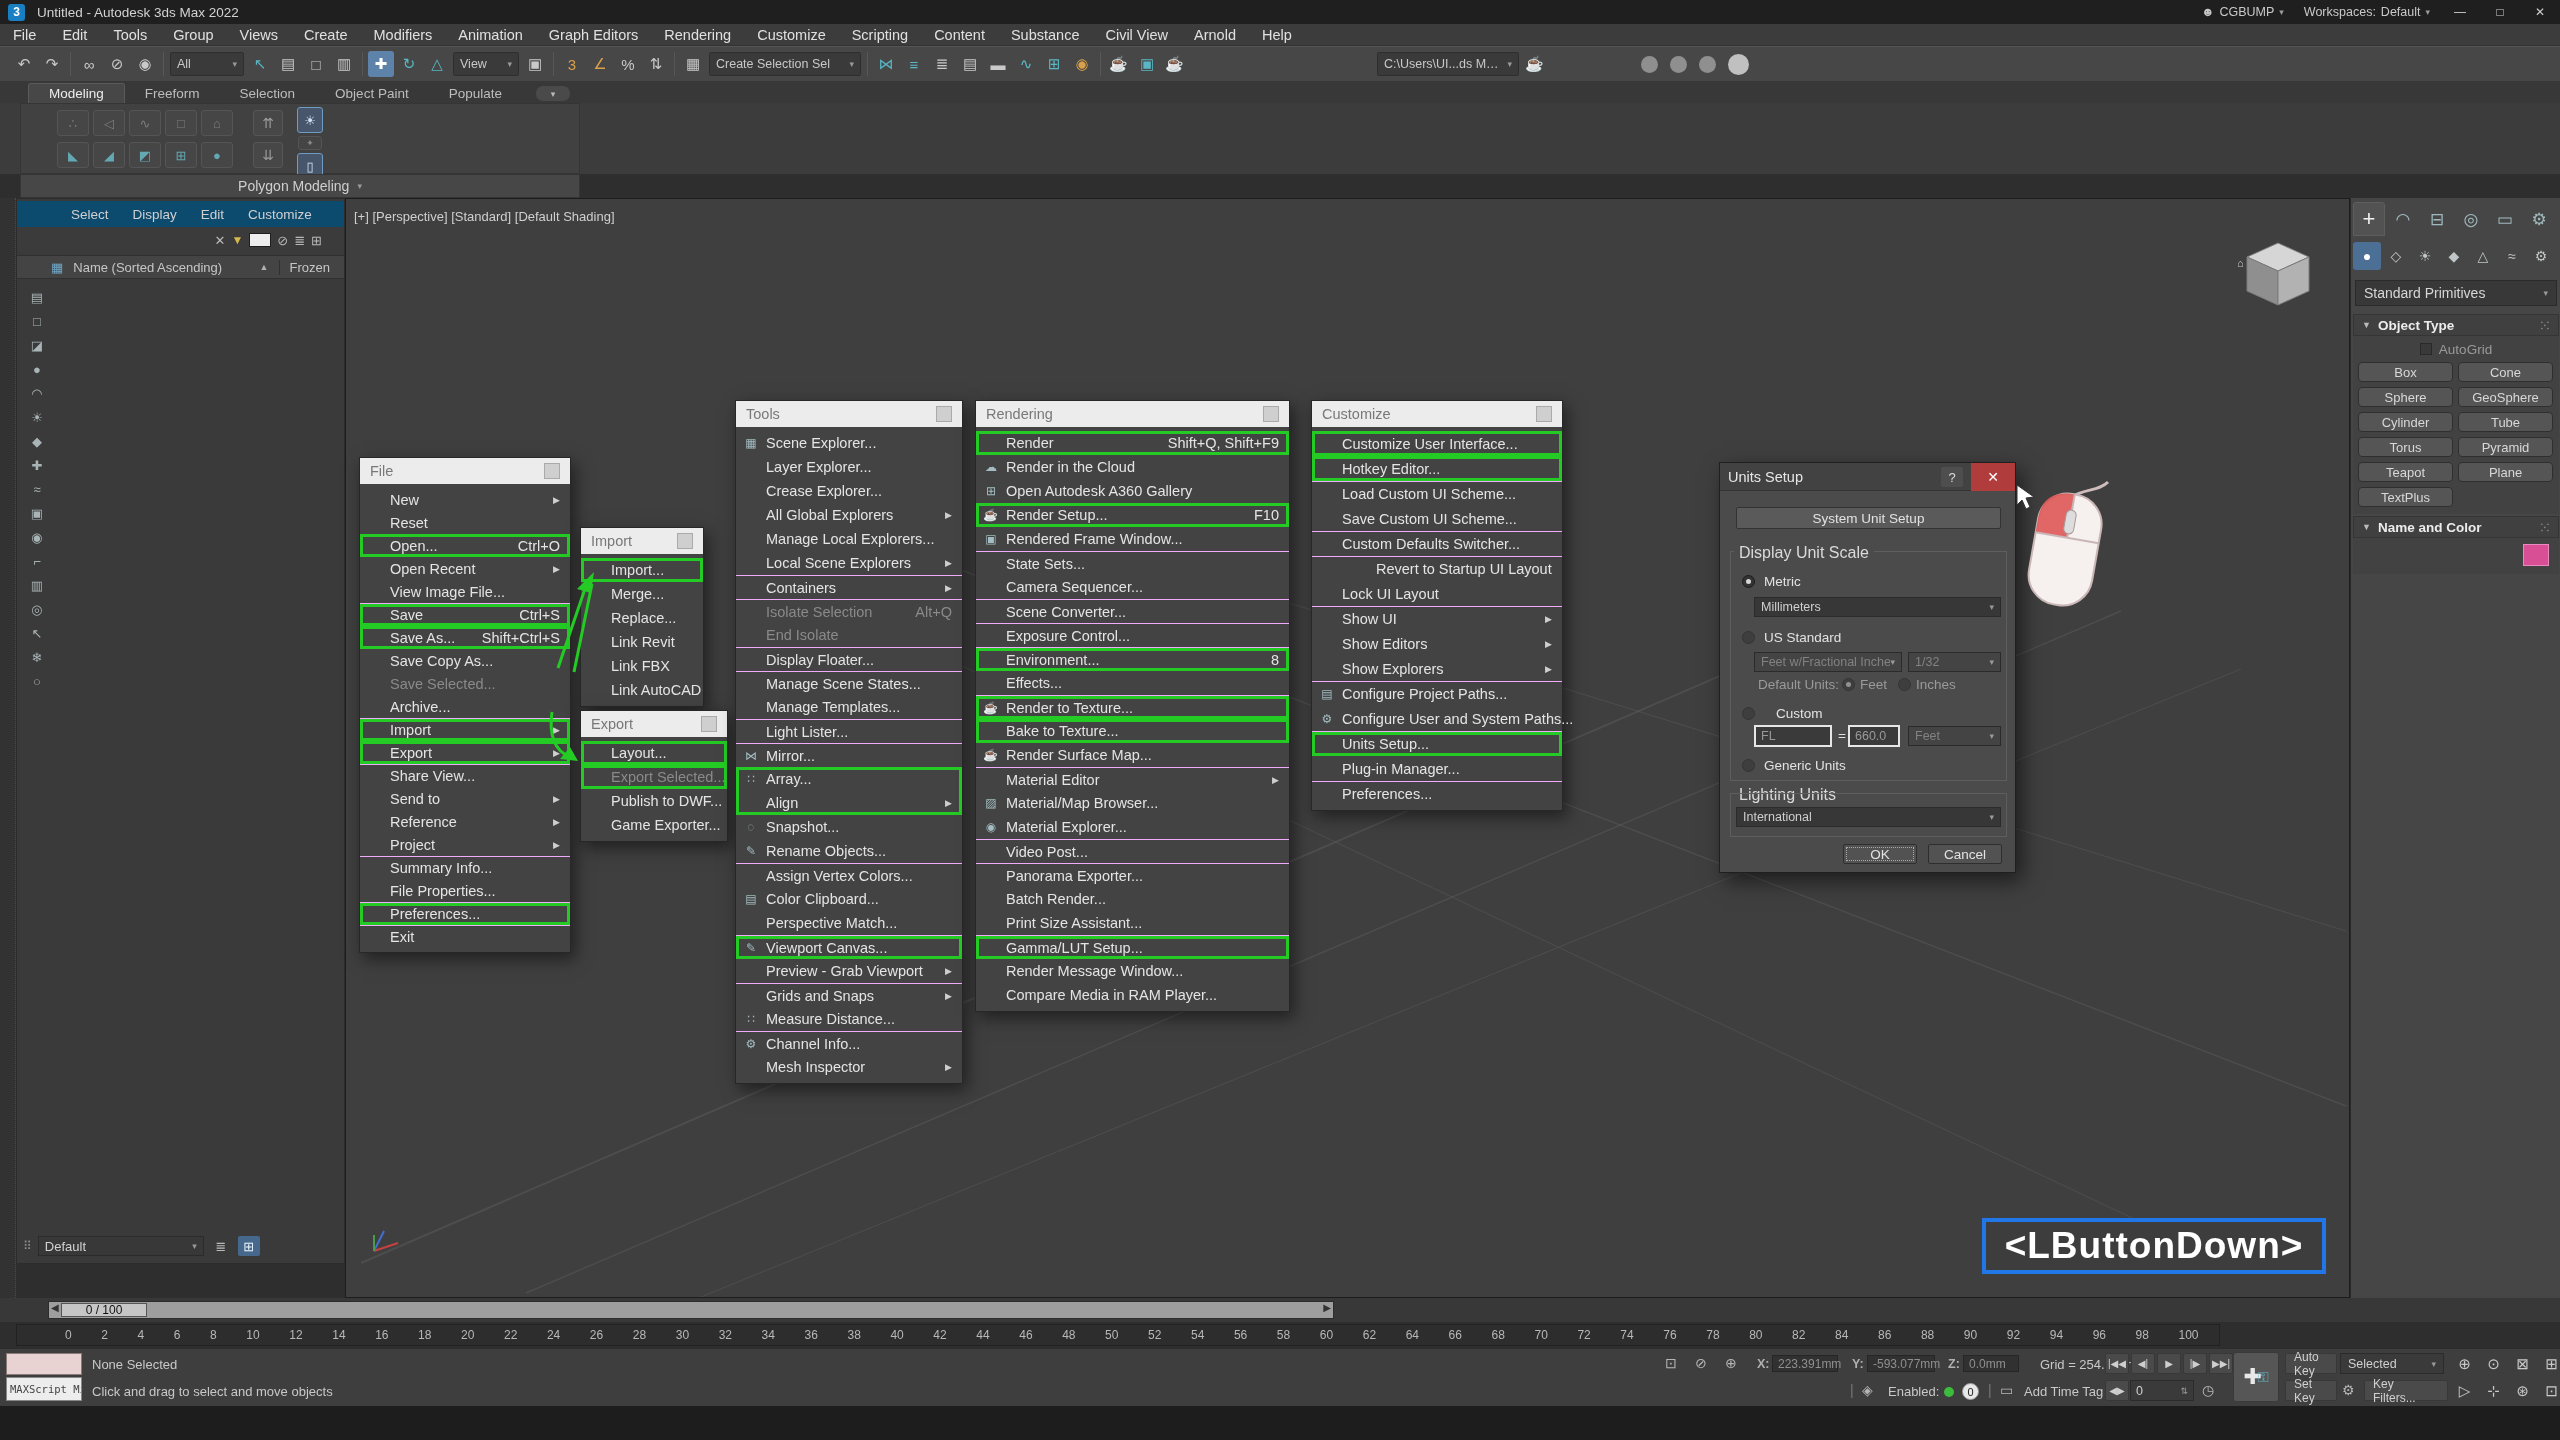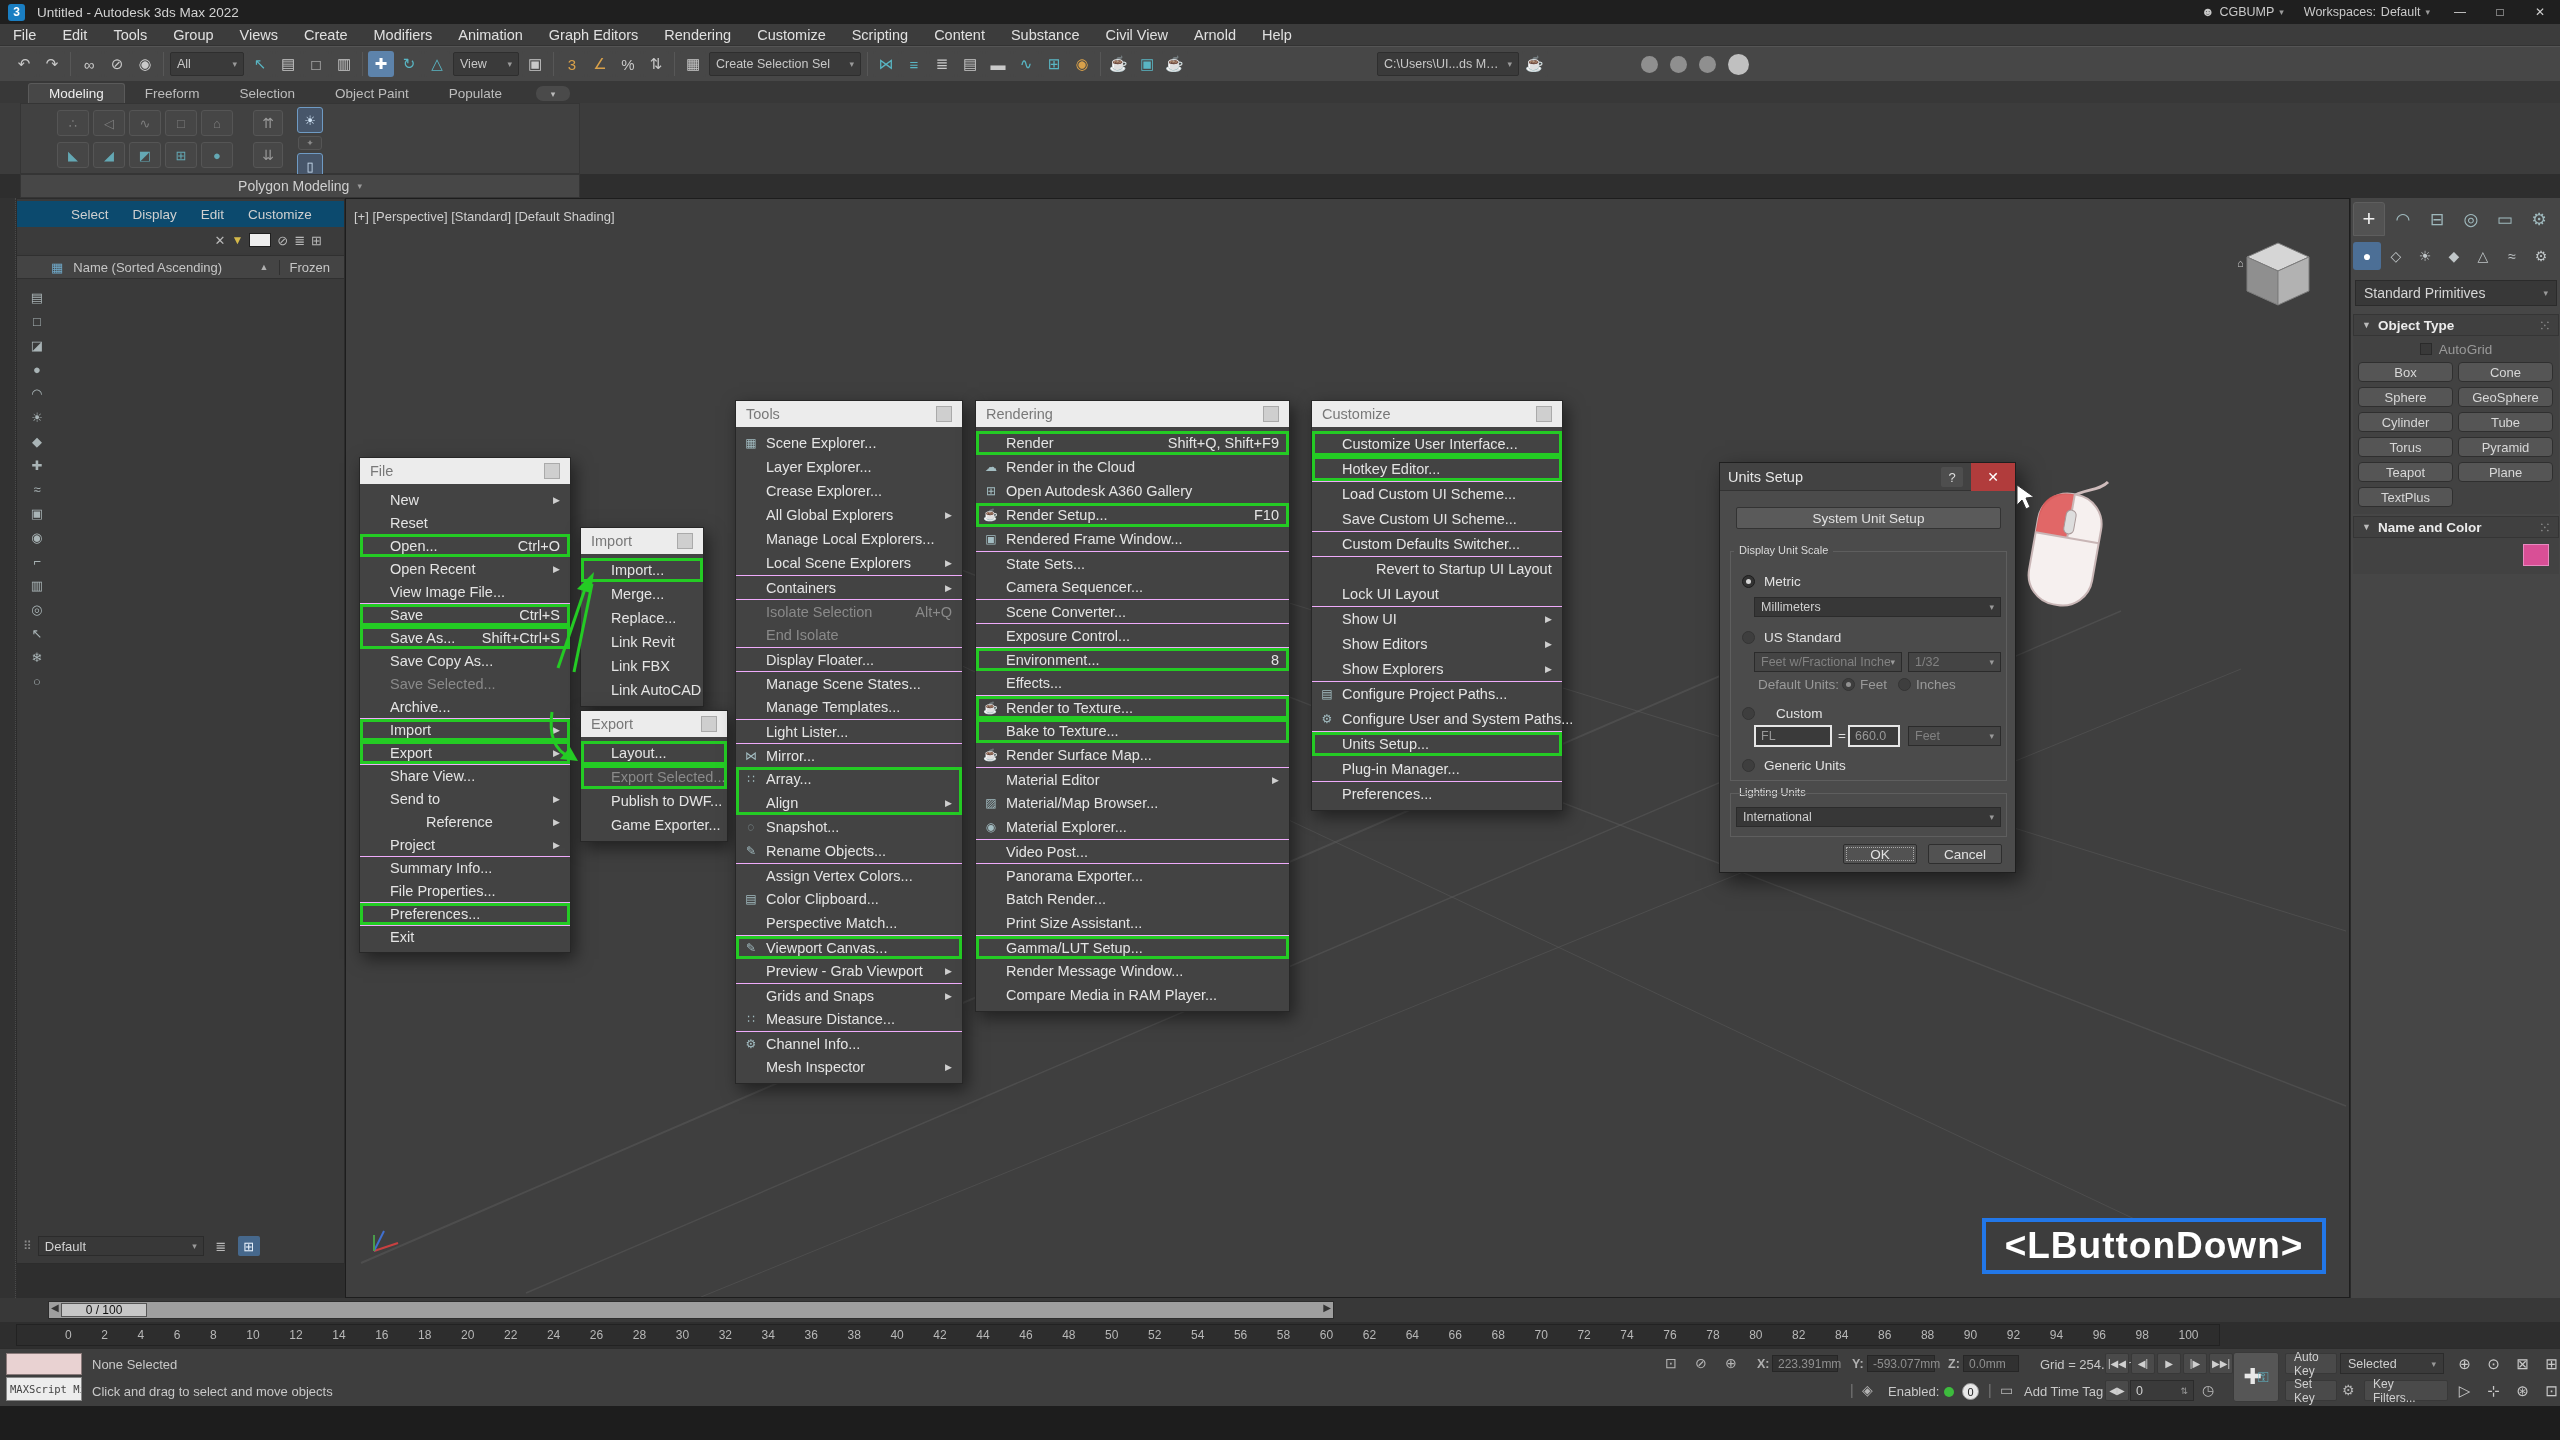--- a/index.html
+++ b/index.html
@@ -115,21 +115,21 @@
   .mi.hl-bottom{box-shadow:inset 3px 0 0 var(--green), inset -3px 0 0 var(--green), inset 0 -3px 0 var(--green);}
 
   
   #units-dialog{left:1719px;top:462px;width:297px;height:411px;background:#4b4b4b;border:1px solid #1f1f1f;box-shadow:6px 8px 20px rgba(0,0,0,.55);z-index:30;}
   #ud-titlebar{position:absolute;left:0;top:0;width:100%;height:28px;background:#424242;border-bottom:1px solid #333;display:flex;align-items:center;}
   #ud-title{margin-left:8px;font-size:14.5px;color:#e6e6e6;}
   #ud-help{position:absolute;right:52px;top:4px;width:22px;height:20px;display:flex;align-items:center;justify-content:center;color:#ddd;font-size:13px;background:#4e4e4e;border-radius:2px;}
   #ud-close{position:absolute;right:0;top:0;width:44px;height:28px;background:var(--red);color:#fff;display:flex;align-items:center;justify-content:center;font-size:14px;}
   #ud-sysbtn{position:absolute;left:16px;top:44px;width:265px;height:22px;background:#5a5a5a;border:1px solid #333;border-radius:2px;display:flex;align-items:center;justify-content:center;font-size:13.5px;color:#e2e2e2;}
   .ud-group{position:absolute;border:1px solid #5e5e5e;}
-  .ud-grouplabel{position:absolute;font-size:11px;color:#dadada;background:#4b4b4b;padding:0 5px;}
+  .ud-grouplabel{position:absolute;font-size:16px;color:#dadada;background:#4b4b4b;padding:0 5px;}
   .radio{position:absolute;width:13px;height:13px;border-radius:50%;background:#333;border:1px solid #1d1d1d;}
   .radio.sel::after{content:"";position:absolute;left:3px;top:3px;width:5px;height:5px;border-radius:50%;background:#d6d6d6;}
   .radio.dis{opacity:.5;}
   .ud-label{position:absolute;font-size:13.5px;color:#e2e2e2;}
   .ud-label.dim{color:#9a9a9a;}
   .ud-select{position:absolute;height:20px;background:#373737;border:1px solid #2b2b2b;display:flex;align-items:center;justify-content:space-between;padding:0 6px;font-size:12.5px;color:#cfcfcf;}
   .ud-select.dis{color:#828282;background:#444;}
   .ud-field{position:absolute;height:22px;background:#3a3a3a;border:2px solid #e6e6e6;font-size:12.5px;color:#999;display:flex;align-items:center;padding:0 5px;}
   .ud-btn{position:absolute;width:74px;height:20px;background:#525252;border:1px solid #2e2e2e;border-radius:2px;display:flex;align-items:center;justify-content:center;font-size:13.5px;color:#e2e2e2;}
   .ud-btn.focus{outline:1px dotted #aaa;outline-offset:-4px;}
@@ -511,21 +511,21 @@
         </div>
         <div class="mi sep" style="height: 23px;">
           <span class="mi-ico"></span>
           <span class="mi-label">Share View...</span>
         </div>
         <div class="mi" style="height: 23px;">
           <span class="mi-ico"></span>
           <span class="mi-label">Send to</span>
           <span class="mi-arrow">▶</span>
         </div>
-        <div class="mi" style="height: 23px; gap: 36px;">
+        <div class="mi" style="height: 23px;">
           <span class="mi-ico"></span>
           <span class="mi-label">Reference</span>
           <span class="mi-arrow">▶</span>
         </div>
         <div class="mi" style="height: 23px;">
           <span class="mi-ico"></span>
           <span class="mi-label">Project</span>
           <span class="mi-arrow">▶</span>
         </div>
         <div class="mi sep" style="height: 23px;">

